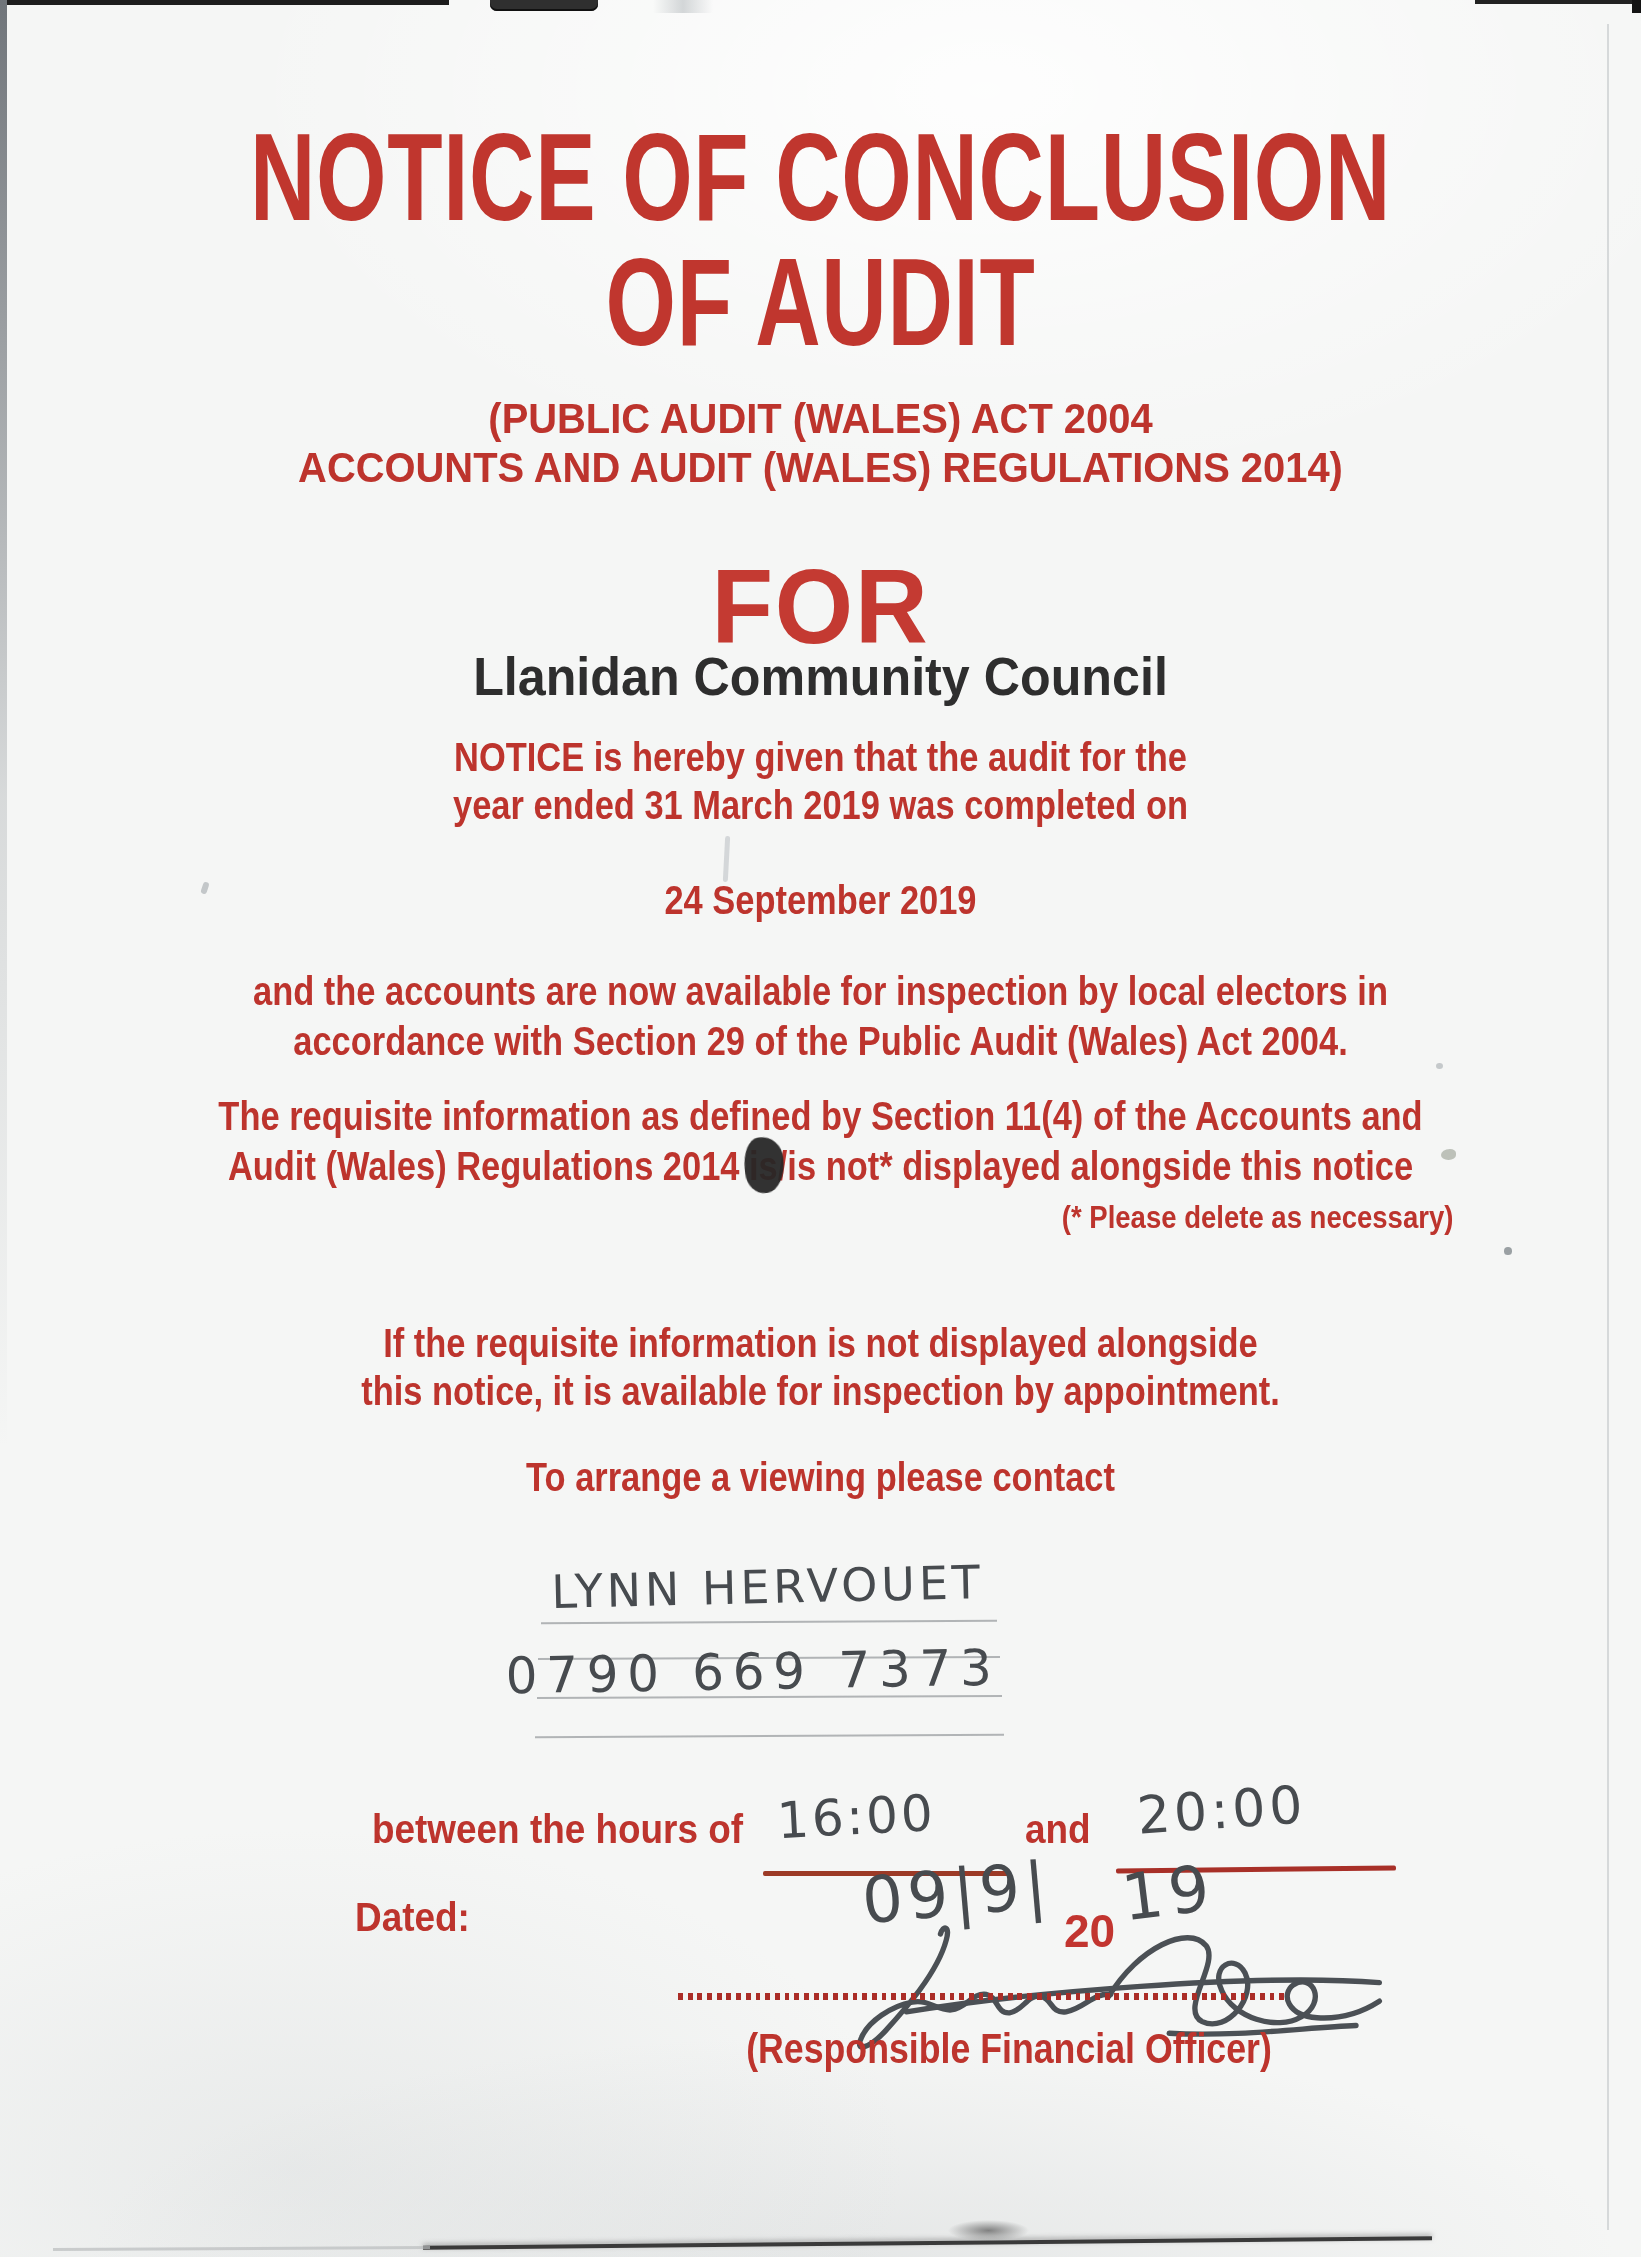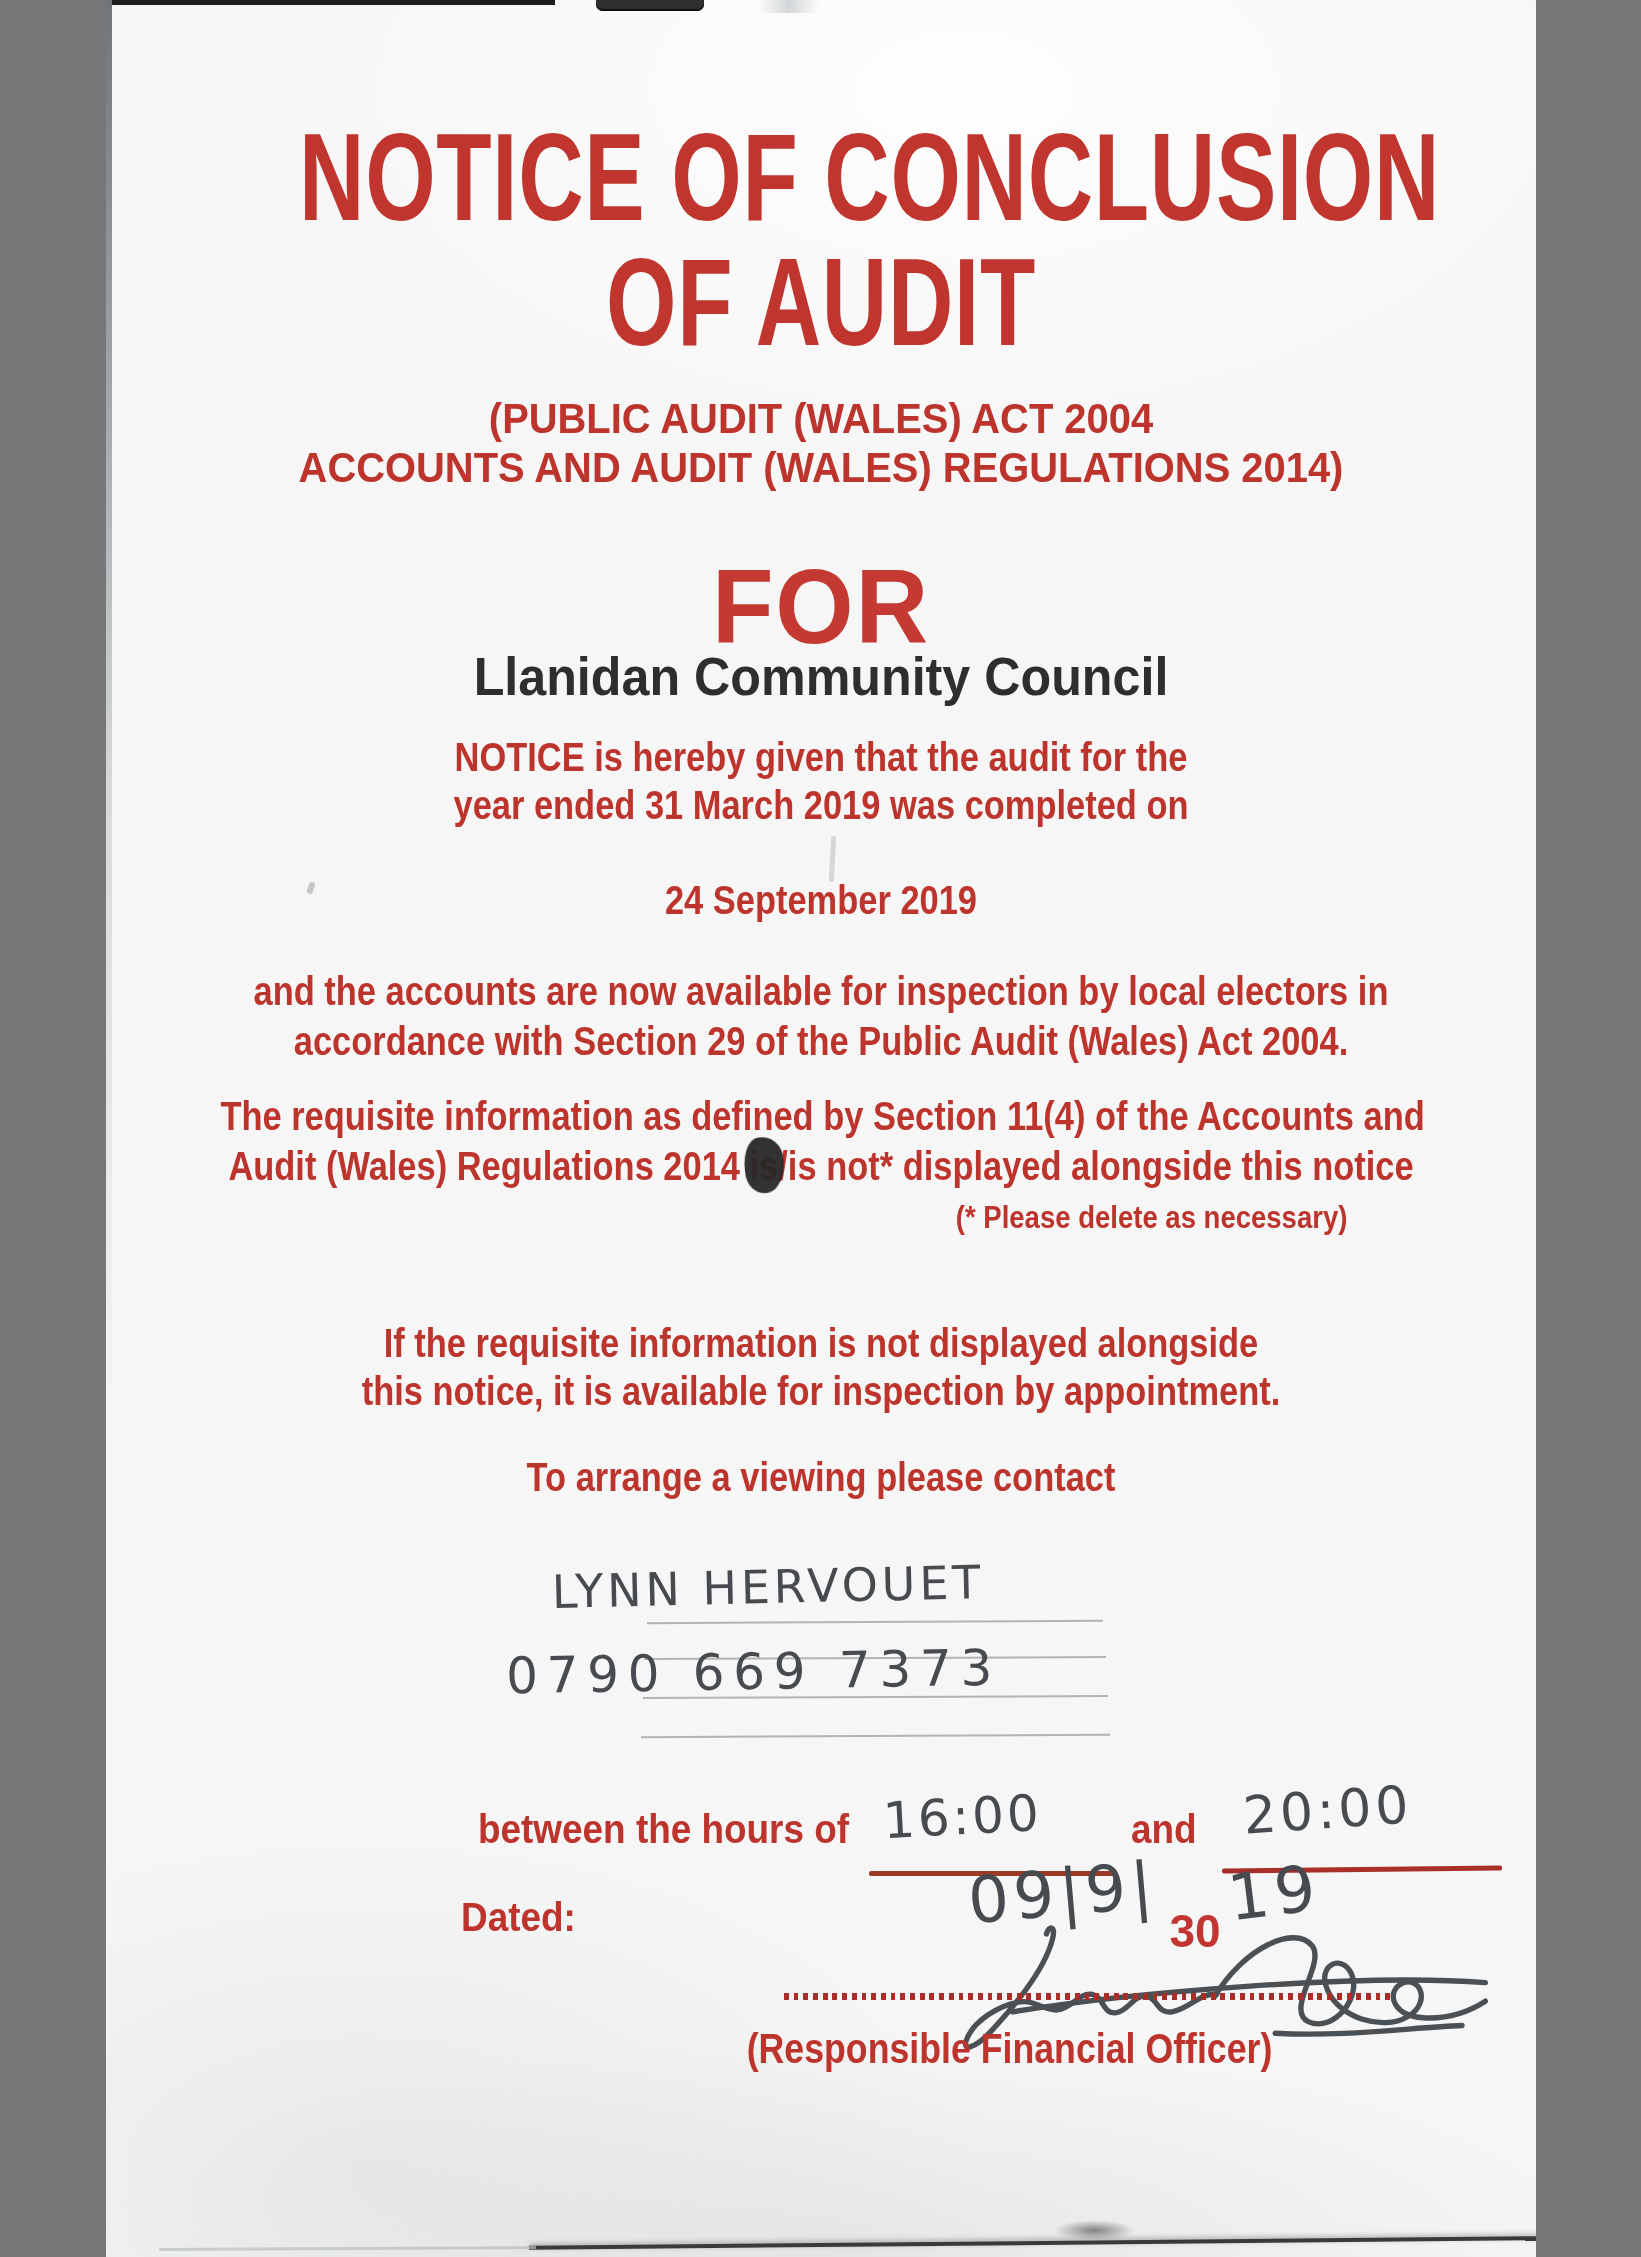--- a/index.html
+++ b/index.html
@@ -6,21 +6,21 @@
     --red:#bd342d;
     --red-dark:#b02e28;
     --ink:#474b4f;
     --black:#2e2e2e;
     --paper:#f5f6f5;
     --rule:#a4a8aa;
   }
   html,body{margin:0;padding:0;background:#777;}
   .page{
     position:relative;
-    width:1430px;height:2257px;
+    width:1641px;height:2257px;
     margin:0 auto;
     overflow:hidden;
     font-family:"Liberation Sans", sans-serif;
     background:
       radial-gradient(1255px 676px at 60% 4%, rgba(255,255,255,.85), transparent 60%),
       radial-gradient(869px 483px at 18% 96%, rgba(203,207,208,.30), transparent 70%),
       radial-gradient(1062px 309px at 52% 100%, rgba(188,192,194,.28), transparent 72%),
       var(--paper);
     color:var(--red);
   }
@@ -137,21 +137,21 @@
 
   <div class="left-text" style="left:372px;top:1806px">between the hours of</div>
   <div class="hand" style="left:777px;top:1788px;font-size:50px;letter-spacing:2.9px;transform:rotate(-3deg)">16:00</div>
   <div class="left-text" style="left:1025px;top:1806px">and</div>
   <div class="hand" style="left:1137px;top:1780px;font-size:52px;letter-spacing:3.9px;transform:rotate(-4deg)">20:00</div>
   <div class="t-underline" style="left:763px;top:1871px;width:247px;background:#9c3a26"></div>
   <div class="t-underline" style="left:1116px;top:1867px;width:280px;background:#a83028;transform:rotate(-.6deg)"></div>
 
   <div class="left-text" style="left:355px;top:1894px">Dated:</div>
   <div class="hand" style="left:862px;top:1856px;font-size:64px;letter-spacing:4.8px;transform:rotate(-5deg)">09|9|</div>
-  <div class="left-text" style="left:1064px;top:1904px;font-size:46px;color:#c23530;transform:none">30</div>
+  <div class="left-text" style="left:1064px;top:1904px;font-size:46px;color:#c23530;transform:none">20</div>
   <div class="hand" style="left:1122px;top:1856px;font-size:64px;letter-spacing:5.8px;transform:rotate(-7deg)">19</div>
 
   <svg class="sig-svg" viewBox="0 0 560 150">
     <g fill="none" stroke="#4b5055" stroke-width="5.5" stroke-linecap="round">
       <path d="M95 18 C98 8,105 10,101 24 C92 58,58 96,38 118 C22 135,6 141,14 124 C21 108,44 92,66 88 C84 85,92 97,106 96 C122 94,128 78,142 80 C154 82,152 100,166 99 C180 97,184 80,198 82 C210 84,208 100,224 98 C244 94,252 78,270 80"></path>
       <path d="M268 82 C298 32,350 8,368 30 C382 48,340 96,364 108 C390 120,420 82,408 58 C398 38,372 50,384 76 C396 104,440 118,466 103 C492 88,478 58,458 70 C444 80,452 102,482 104 C512 106,532 96,546 87"></path>
       <path d="M60 98 C180 78,420 58,546 68"></path>
       <path d="M330 120 C400 124,470 114,522 112"></path>
     </g>
   </svg>

